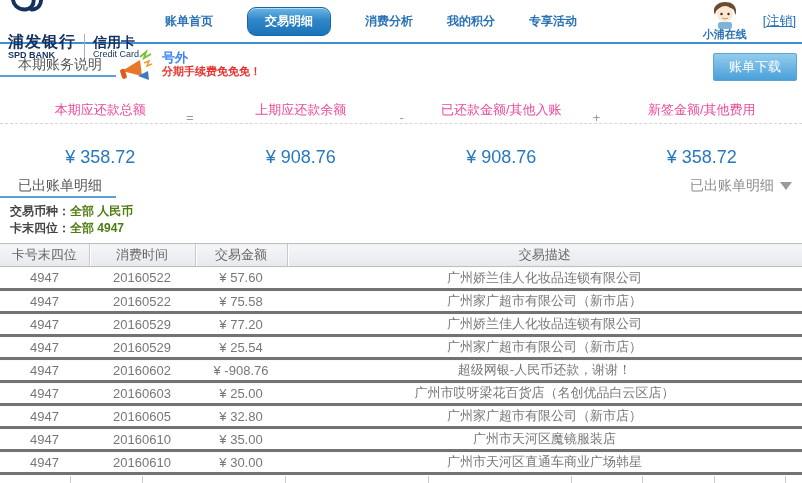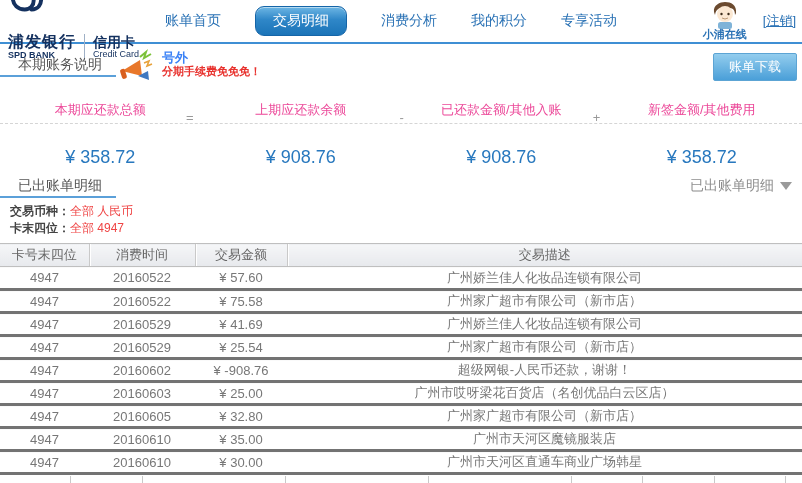--- a/index.html
+++ b/index.html
@@ -13,21 +13,21 @@
   .logo-mark { width:38px; height:32px; }
   .logo-text { display:flex; align-items:center; gap:8px; }
   .logo-col { display:flex; flex-direction:column; line-height:1.05; }
   .logo-cn { font-size:16px; font-weight:bold; color:#14315f; letter-spacing:1px; }
   .logo-en { font-size:9px; color:#14315f; font-weight:bold; }
   .logo-div { width:1px; height:26px; background:#9fb0c6; }
   .prod-cn { font-size:14px; font-weight:bold; color:#14315f; }
   .prod-en { font-size:9px; color:#14315f; }
 
   .nav { display:flex; align-items:center; gap:34px; margin-left:26px; }
-  .nav a { font-size:14px; color:#2a72b5; text-decoration:none; cursor:pointer; }
+  .nav a { font-size:12px; color:#2a72b5; text-decoration:none; cursor:pointer;font-weight:bold; }
   .nav .active-tab { color:#fff; padding:5px 17px; border-radius:9px;
       background:linear-gradient(#6db6e4,#2f87c8 45%,#1b74b8);
       border:1px solid #1565a8; box-shadow:inset 0 1px 0 rgba(255,255,255,.5); }
 
   .top-right { margin-left:auto; display:flex; align-items:center; gap:16px; padding-right:6px; }
   .mascot { display:flex; flex-direction:column; align-items:center; cursor:pointer; }
   .mascot-caption { font-size:11px; color:#2a72b5; font-weight:bold; line-height:1; }
   .logout { font-size:13px; color:#2a72b5; text-decoration:underline; cursor:pointer; }
 
   
@@ -56,21 +56,21 @@
   .sec2-head { position:relative; height:38px; }
   .dropdown { position:absolute; right:10px; top:12px; display:flex; align-items:center;
               gap:6px; cursor:pointer; }
   .dropdown-label { font-size:14px; color:#8d8d8d; }
   .tri-down { width:0; height:0; border-left:6px solid transparent;
               border-right:6px solid transparent; border-top:8px solid #9a9a9a; }
 
   .filters { padding-left:10px; height:40px; }
   .filter-line { font-size:12px; line-height:17px; }
   .filter-label { color:#444; font-weight:bold; }
-  .filter-value { color:#ef4444; }
+  .filter-value { color:#4d7c0f;font-weight:bold; }
 
   table.tx { width:100%; border-collapse:collapse; table-layout:fixed; }
   table.tx col.c1 { width:89px; } table.tx col.c2 { width:106px; }
   table.tx col.c3 { width:92px; }
   table.tx th { height:23px; font-size:13px; font-weight:normal; color:#666;
       background:linear-gradient(#f5f6f8,#e7e9ed);
       border-top:1px solid #bfbfbf; border-bottom:1px solid #bfbfbf; }
   table.tx th + th { border-left:1px solid #c9c9c9; box-shadow:inset 1px 0 0 #fff; }
   table.tx td { height:23px; font-size:13px; color:#777; text-align:center;
       border-bottom:3px solid #737373; box-shadow:inset 0 1px 0 #fafafa;
@@ -211,21 +211,21 @@
     </tr>
     <tr>
       <td>4947</td>
       <td>20160522</td>
       <td>¥ 75.58</td>
       <td>广州家广超市有限公司（新市店）</td>
     </tr>
     <tr>
       <td>4947</td>
       <td>20160529</td>
-      <td>¥ 41.69</td>
+      <td>¥ 77.20</td>
       <td>广州娇兰佳人化妆品连锁有限公司</td>
     </tr>
     <tr>
       <td>4947</td>
       <td>20160529</td>
       <td>¥ 25.54</td>
       <td>广州家广超市有限公司（新市店）</td>
     </tr>
     <tr>
       <td>4947</td>

